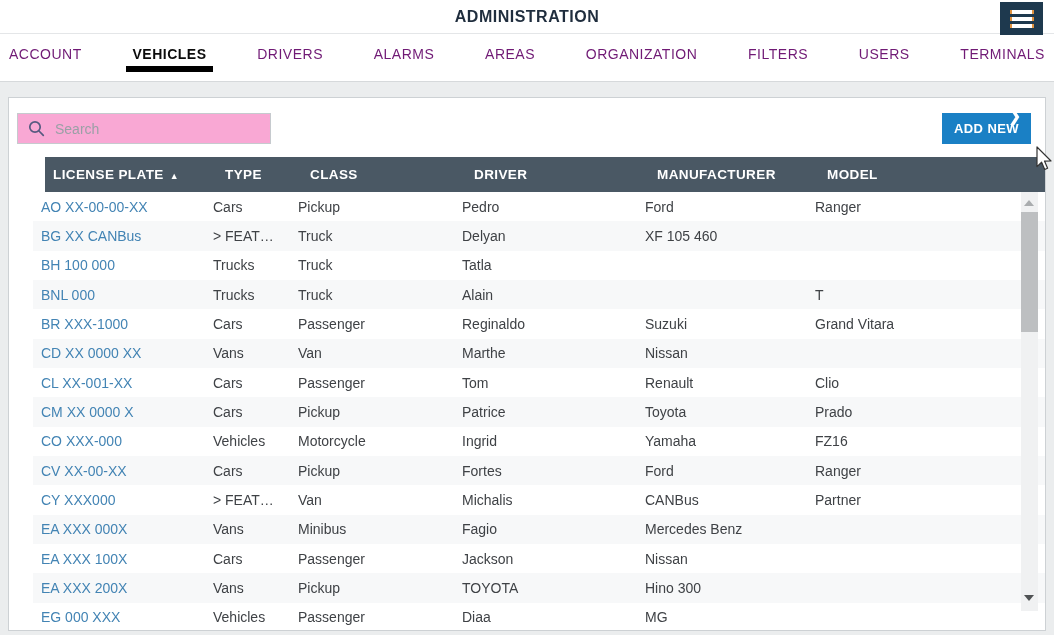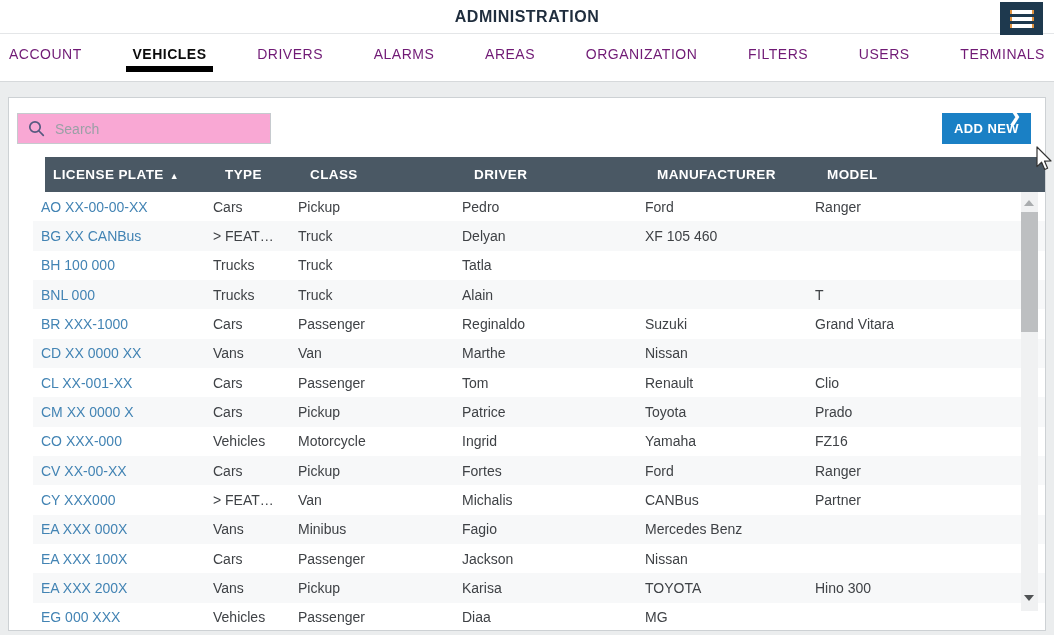--- a/index.html
+++ b/index.html
@@ -221,21 +221,20 @@
           <div class="cell">Cars</div>
           <div class="cell">Passenger</div>
           <div class="cell">Jackson</div>
           <div class="cell">Nissan</div>
           <div class="cell"></div>
         </div>
         <div class="row">
           <div class="cell plate">EA XXX 200X</div>
           <div class="cell">Vans</div>
           <div class="cell">Pickup</div>
-          <div class="cell">Karisa</div>
           <div class="cell">TOYOTA</div>
           <div class="cell">Hino 300</div>
         </div>
         <div class="row">
           <div class="cell plate">EG 000 XXX</div>
           <div class="cell">Vehicles</div>
           <div class="cell">Passenger</div>
           <div class="cell">Diaa</div>
           <div class="cell">MG</div>
           <div class="cell"></div>

